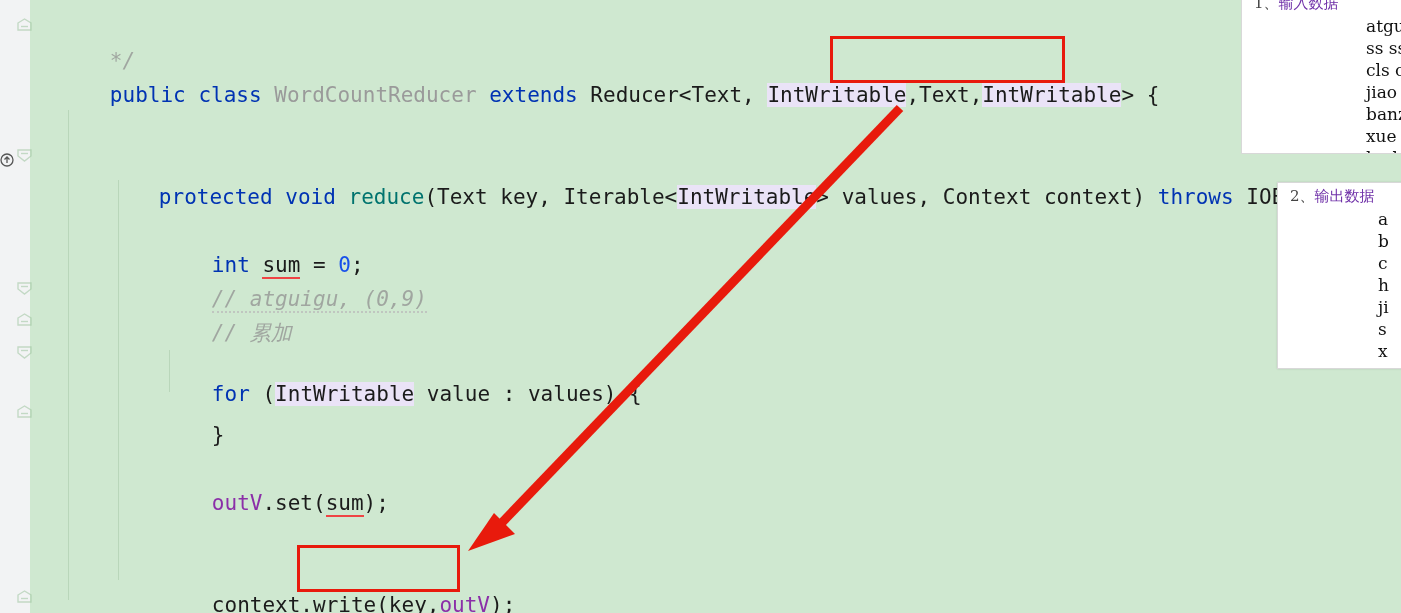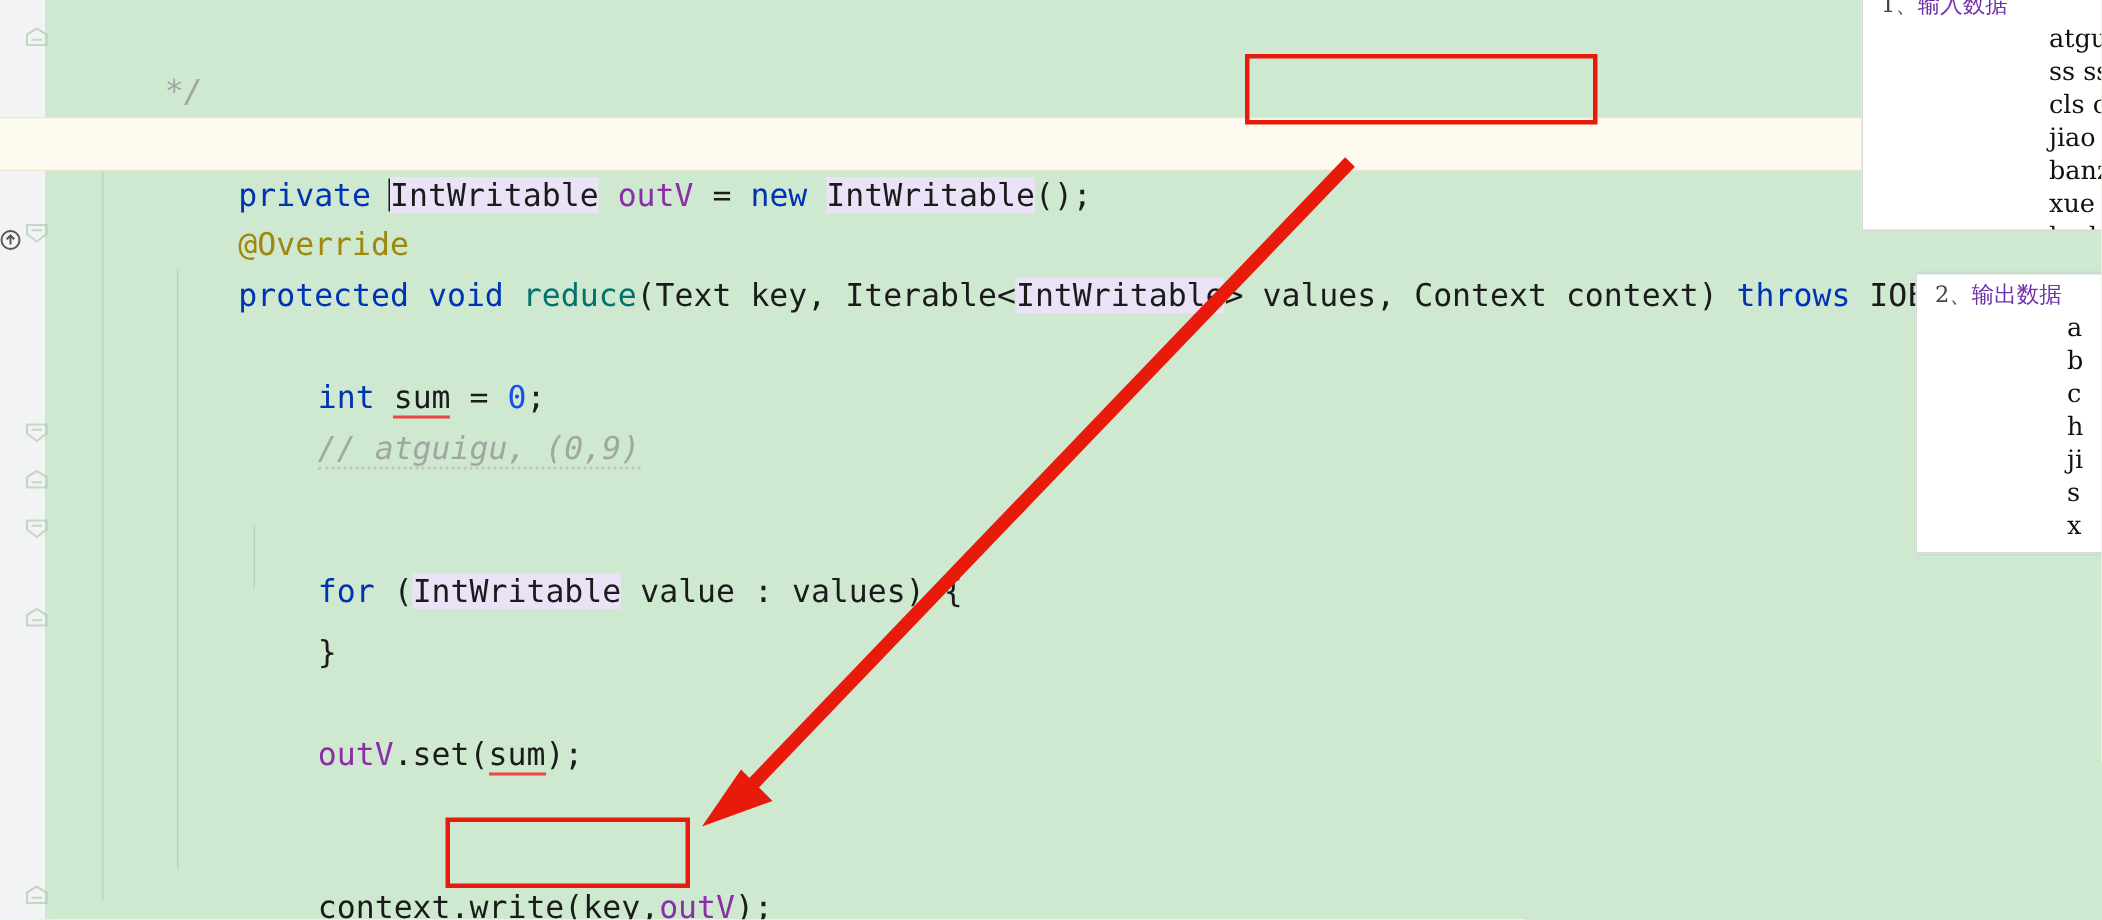--- a/index.html
+++ b/index.html
@@ -237,40 +237,37 @@
     <div class="indent-guide" style="left:68px;  top:110px; height:490px;"></div>
 
     <div class="line" style="top:10px;">
       <span class="code-text"><span class="cmt">*/</span></span>
     </div>
 
     <div class="line" style="top:44px;">
       <span class="code-text"><span class="kw">public</span><span class="plain"> </span><span class="kw">class</span><span class="plain"> </span><span class="cls">WordCountReducer</span><span class="plain"> </span><span class="kw">extends</span><span class="plain"> Reducer&lt;Text, </span><span class="hl">IntWritable</span><span class="plain">,Text,</span><span class="hl">IntWritable</span><span class="plain">&gt; {</span></span>
     </div>
 
-    <div class="line cur-line cur-line-top cur-line-bot" style="top:78px;">
-      <span class="code-text" style="margin-left:83px;"><span class="kw">private</span><span class="plain"> </span><span class="caret"></span><span class="hl">IntWritable</span><span class="plain"> </span><span class="fld">outV</span><span class="plain"> = </span><span class="kw">new</span><span class="plain"> </span><span class="hl">IntWritable</span><span class="plain">();</span></span>
-    </div>
-
-    <div class="line" style="top:112px;">
-      <span class="code-text" style="margin-left:83px;"><span class="anno">@Override</span></span>
-    </div>
+
 
     <div class="line" style="top:146px;">
       <span class="code-text" style="margin-left:83px;"><span class="kw">protected</span><span class="plain"> </span><span class="kw">void</span><span class="plain"> </span><span class="fn">reduce</span><span class="plain">(Text key, Iterable&lt;</span><span class="hl">IntWritable</span><span class="plain">&gt; values, Context context) </span><span class="kw">throws</span><span class="plain"> IOException, Inter</span></span>
     </div>
 
     <div class="line" style="top:214px;">
       <span class="code-text" style="margin-left:136px;"><span class="kw">int</span><span class="plain"> </span><span class="plain und">sum</span><span class="plain"> = </span><span class="num">0</span><span class="plain">;</span></span>
     </div>
 
     <div class="line" style="top:248px;">
       <span class="code-text" style="margin-left:136px;"><span class="cmt" style="border-bottom:2px dotted #c0c6c0;">// atguigu, (0,9)</span></span>
     </div>
 
+    <div class="line" style="top:282px;">
+      <span class="code-text" style="margin-left:136px;"><span class="cmt">// 累加</span></span>
+    </div>
 
     <div class="line" style="top:316px;">
       <span class="code-text" style="margin-left:136px;margin-top:27px;"><span class="kw">for</span><span class="plain"> (</span><span class="hl">IntWritable</span><span class="plain"> value : values) {</span></span>
     </div>
 
 
     <div class="line" style="top:384px;">
       <span class="code-text" style="margin-left:136px;"><span class="plain">}</span></span>
     </div>
 

